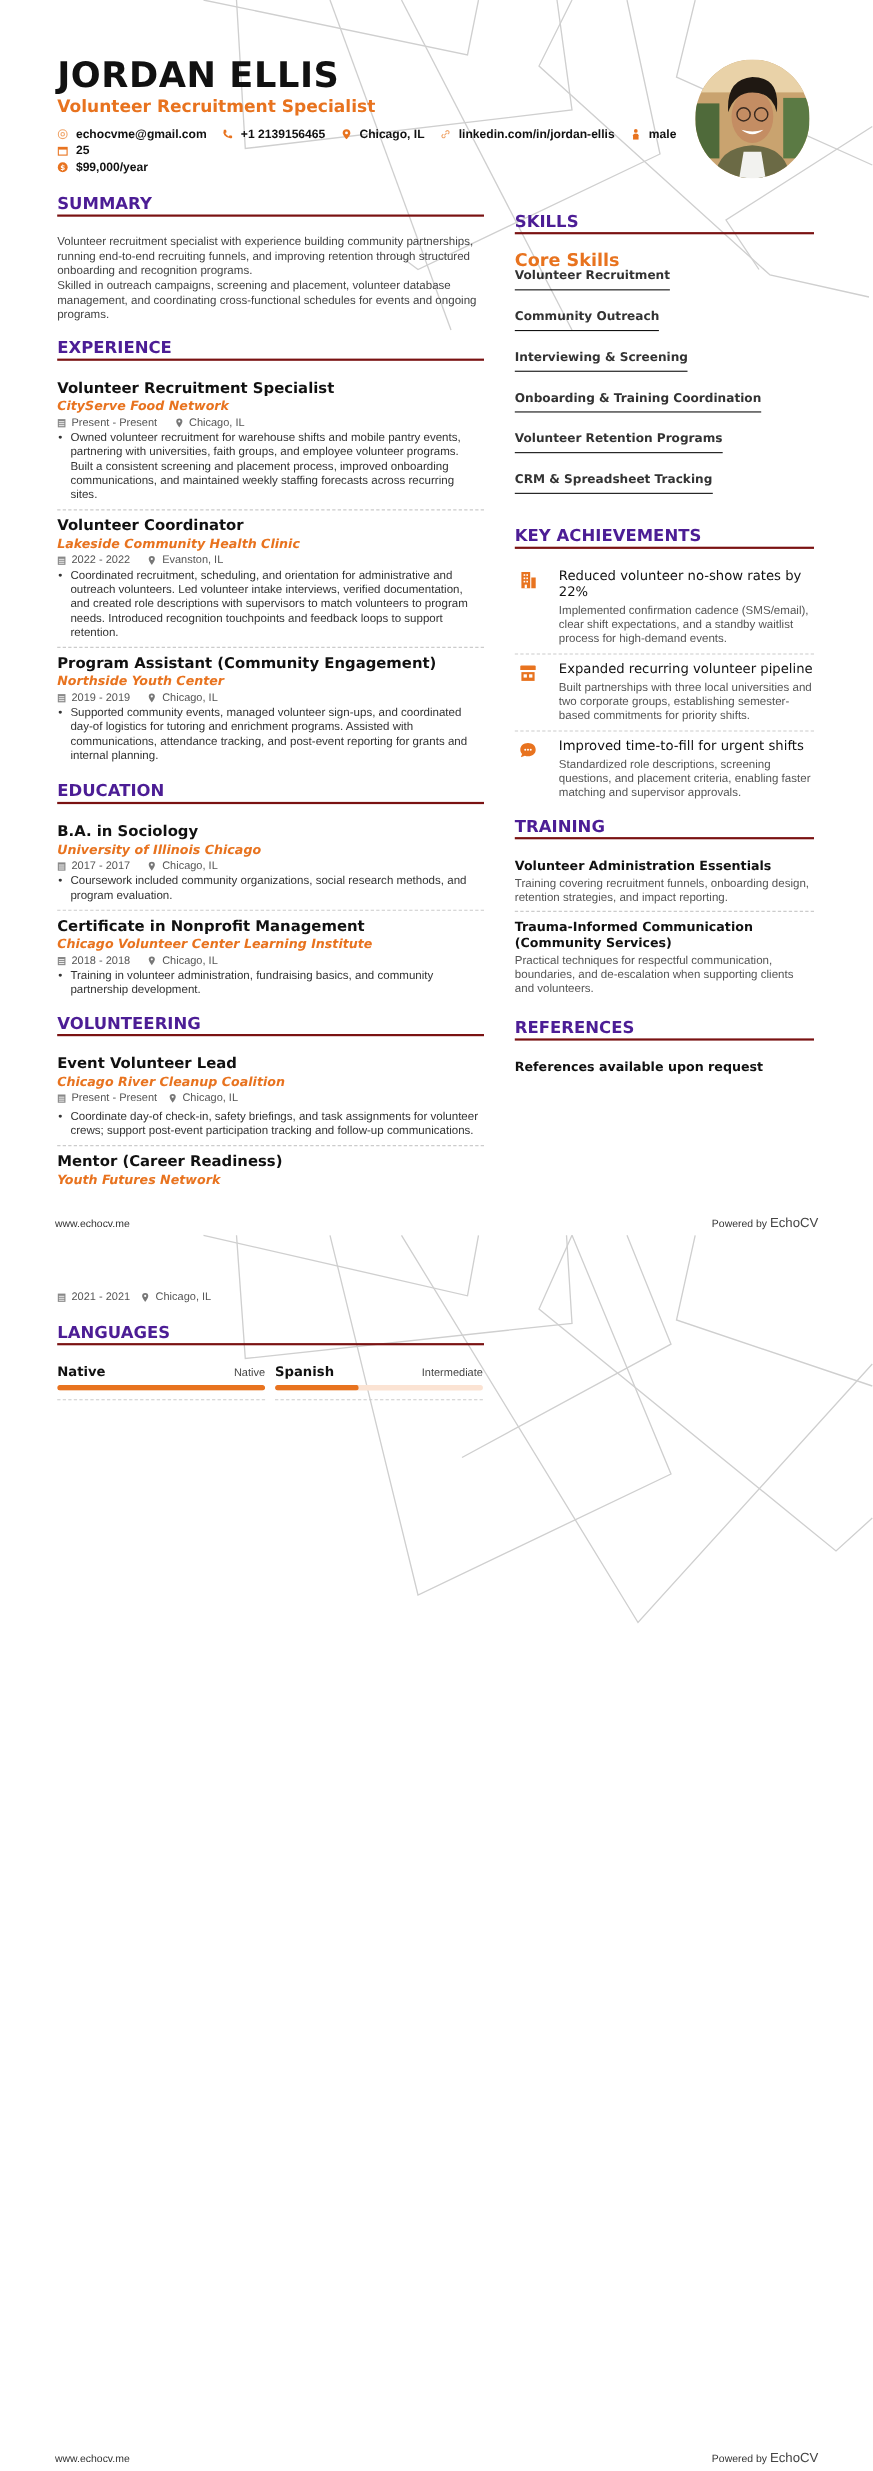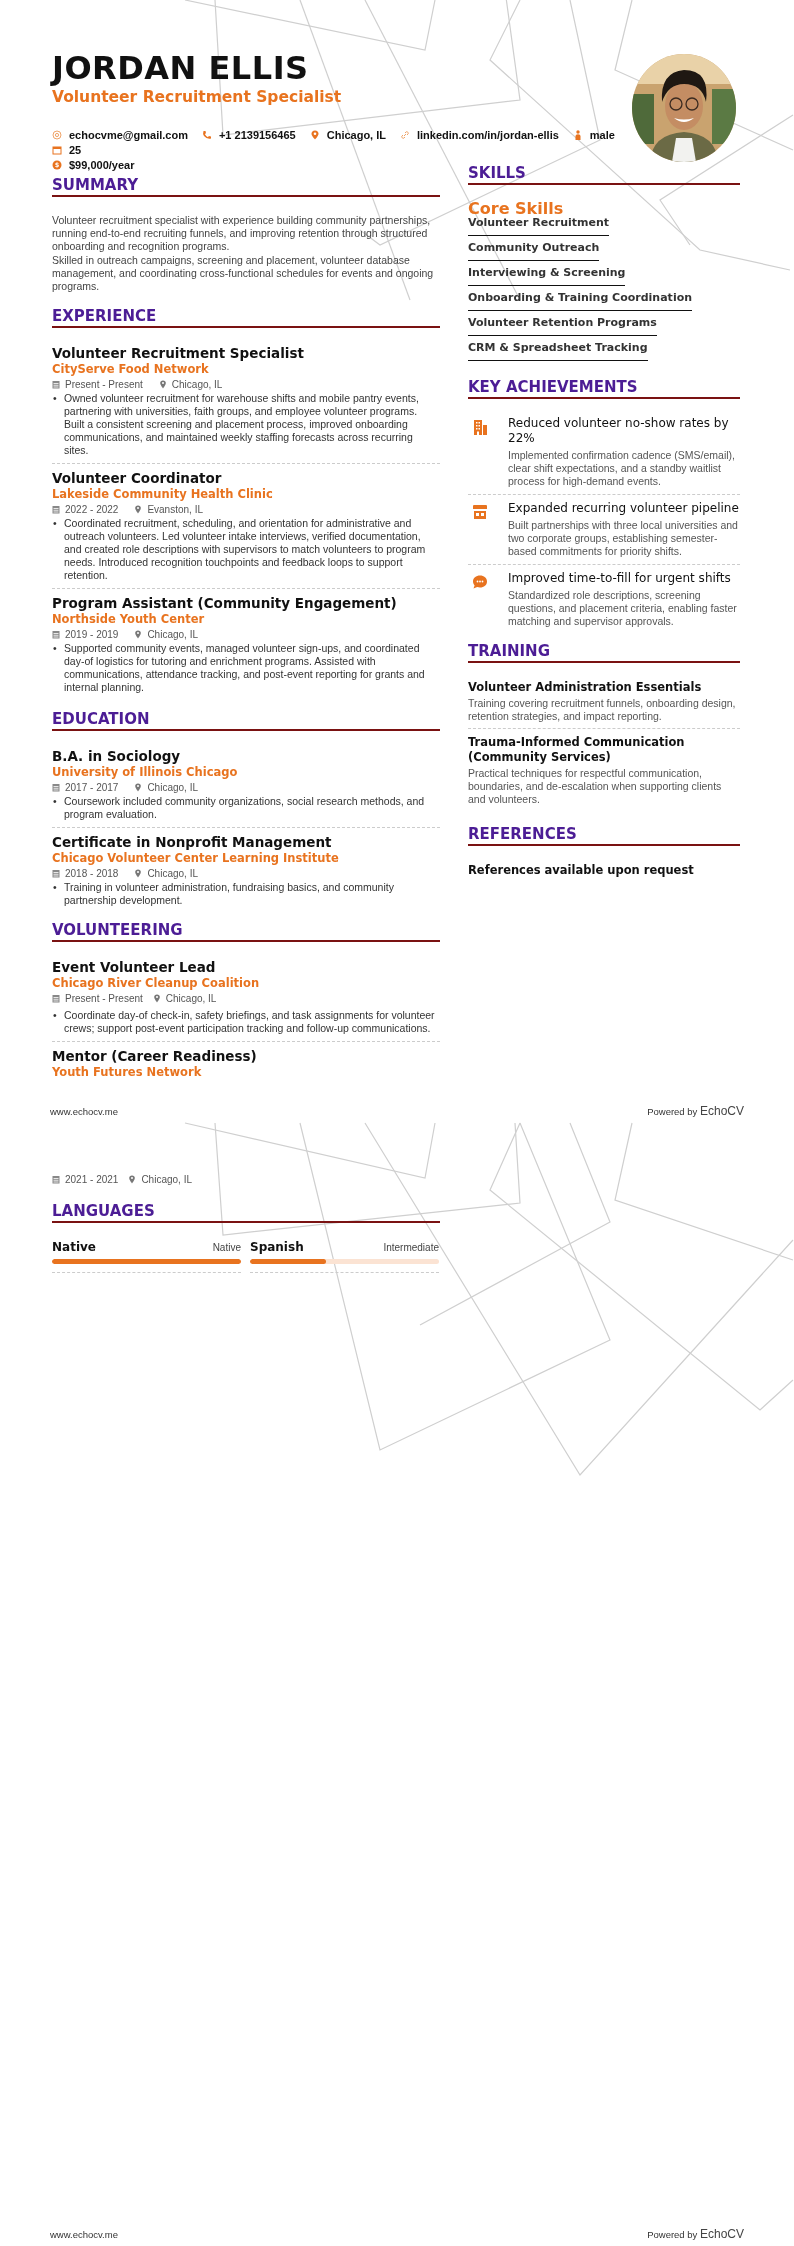--- a/index.html
+++ b/index.html
@@ -10,51 +10,51 @@
   .bg-lines polyline, .bg-lines line { fill: none; stroke: #cfcfcf; stroke-width: 1.2; }
 
   .page { position: absolute; left: 0; width: 642px; z-index: 1; }
   .page1 { top: 0; height: 1123px; }
   .page2 { top: 1123px; height: 1123px; }
 
   
   .header { position: absolute; left: 52px; top: 50px; width: 580px; }
   .name { font-family: "DejaVu Sans", sans-serif; font-weight: bold; font-size: 32px; letter-spacing: 0.5px; color: #111; line-height: 36px; }
   .role { font-family: "DejaVu Sans", sans-serif; font-weight: bold; font-size: 15.5px; color: #e8731f; margin-top: 1px; line-height: 20px; }
-  .contacts { display: flex; flex-wrap: wrap; align-items: center; margin-top: 22px; font-size: 11px; font-weight: bold; color: #111; row-gap: 3px; }
+  .contacts { display: flex; flex-wrap: wrap; align-items: center; margin-top: 9px; font-size: 11px; font-weight: bold; color: #111; row-gap: 3px; }
   .contact { display: flex; align-items: center; margin-right: 14px; }
   .contact svg { width: 10px; height: 10px; margin-right: 7px; flex: none; }
   .contact.break { width: 100%; }
 
   .photo { position: absolute; left: 632px; top: 54px; width: 104px; height: 108px; border-radius: 50%; overflow: hidden; }
   .photo svg { width: 104px; height: 108px; display: block; }
 
   
   .col-left { position: absolute; left: 52px; width: 388px; }
   .col-right { position: absolute; left: 468px; width: 272px; }
 
   .section-title { font-family: "DejaVu Sans", sans-serif; font-weight: bold; font-size: 15px; color: #4c1d95; line-height: 18px; border-bottom: 2.5px solid #7a1212; padding-bottom: 1px; margin-bottom: 17px; }
 
   .text { font-size: 10.5px; color: #444; line-height: 13px; }
   .summary p { margin-bottom: 1px; }
 
   .entry { padding-bottom: 6px; margin-bottom: 6px; border-bottom: 1px dashed #cccccc; }
   .entry.last { border-bottom: none; }
   .entry-title { font-family: "DejaVu Sans", sans-serif; font-weight: bold; font-size: 13.5px; color: #111; line-height: 17px; }
-  .entry-org { font-family: "DejaVu Sans", sans-serif; font-weight: bold; font-size: 11.5px; color: #e8731f; line-height: 15px; }
+  .entry-org { font-family: "DejaVu Sans", sans-serif; font-weight: bold; font-size: 11.5px; color: #e8731f; line-height: 15px; font-style: italic; }
   .meta { display: flex; align-items: center; font-size: 10px; color: #555; line-height: 13px; margin-top: 1px; }
   .meta svg { width: 8px; height: 9px; margin-right: 5px; flex: none; }
   .meta .loc { display: flex; align-items: center; margin-left: 16px; }
   .bullets { list-style: none; margin-top: 1px; }
   .bullets li { position: relative; padding-left: 12px; font-size: 10.5px; color: #333; line-height: 13px; }
   .bullets li::before { content: "\2022"; position: absolute; left: 1px; top: 0; color: #333; }
 
   
   .skills-group { font-family: "DejaVu Sans", sans-serif; font-weight: bold; font-size: 16px; color: #e8731f; line-height: 14px; margin-top: 2px; }
-  .skill { display: inline-block; font-family: "DejaVu Sans", sans-serif; font-weight: bold; font-size: 11px; color: #333; line-height: 14px; padding-bottom: 5px; border-bottom: 1.2px solid #111; margin-bottom: 5px; }
+  .skill { display: inline-block; font-family: "DejaVu Sans", sans-serif; font-weight: bold; font-size: 11px; color: #333; line-height: 14px; padding-bottom: 5px; border-bottom: 1.2px solid #111; margin-bottom: 17px; }
   .skills-list { display: flex; flex-direction: column; align-items: flex-start; }
 
   
   .ach { display: flex; padding-bottom: 6px; margin-bottom: 6px; border-bottom: 1px dashed #cccccc; }
   .ach.last { border-bottom: none; }
   .ach-icon { width: 16px; height: 16px; margin: 3px 20px 0 4px; flex: none; }
   .ach-title { font-family: "DejaVu Sans", sans-serif; font-weight: normal; font-size: 12px; color: #111; line-height: 15px; }
   .ach-desc { font-size: 10.5px; color: #555; line-height: 13px; margin-top: 3px; }
 
   
@@ -336,21 +336,21 @@
         </ul>
       </div>
 
       <div class="entry last">
         <div class="entry-title">Mentor (Career Readiness)</div>
         <div class="entry-org">Youth Futures Network</div>
       </div>
     </div>
   </div>
 
-  <div class="col-right" style="top:164px;">
+  <div class="col-right" style="top:192px;">
 
     <div class="section">
       <div class="section-title">SKILLS</div>
       <div class="skills-group">Core Skills</div>
       <div class="skills-list">
         <span class="skill">Volunteer Recruitment</span>
         <span class="skill">Community Outreach</span>
         <span class="skill">Interviewing &amp; Screening</span>
         <span class="skill">Onboarding &amp; Training Coordination</span>
         <span class="skill">Volunteer Retention Programs</span>

